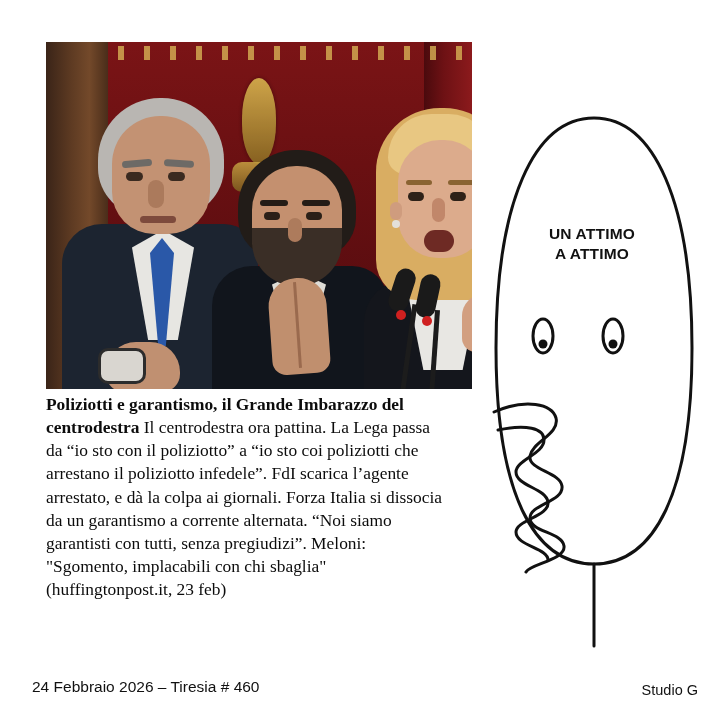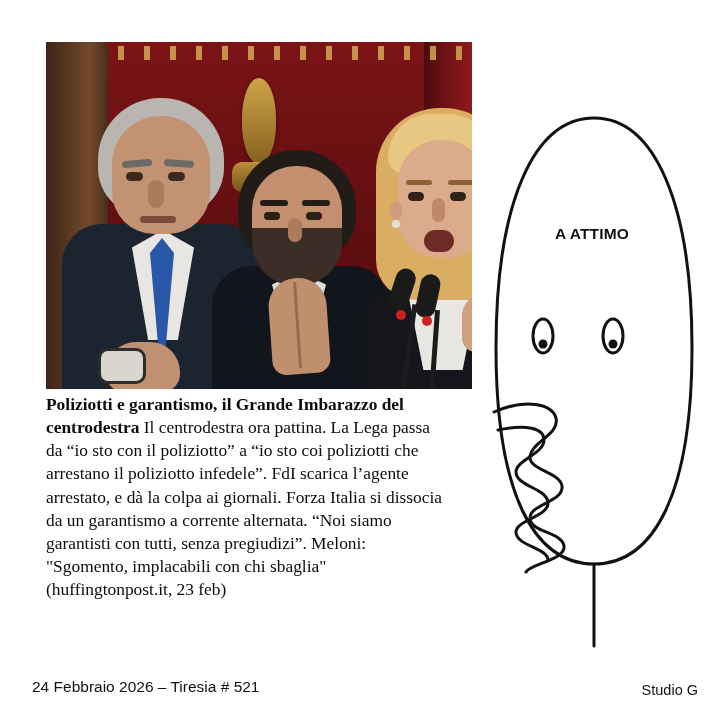--- a/index.html
+++ b/index.html
@@ -278,17 +278,18 @@
              C 58 342, 30 348, 30 360
              C 30 374, 60 376, 62 390
              C 64 404, 30 408, 30 420
              C 30 434, 62 436, 62 448" fill="none" stroke="#111111" stroke-width="3" stroke-linecap="round"></path>
 
     <path d="M108 452 L108 534" fill="none" stroke="#111111" stroke-width="3" stroke-linecap="round"></path>
   </svg>
 </div>
 
 <div id="bubble-text">
+  <div>UN ATTIMO</div>
   <div>A ATTIMO</div>
 </div>
 
-<div id="footer-left">24 Febbraio  2026 – Tiresia # 521</div>
+<div id="footer-left">24 Febbraio  2026 – Tiresia # 460</div>
 <div id="footer-right">Studio G</div>
 
 </body></html>

